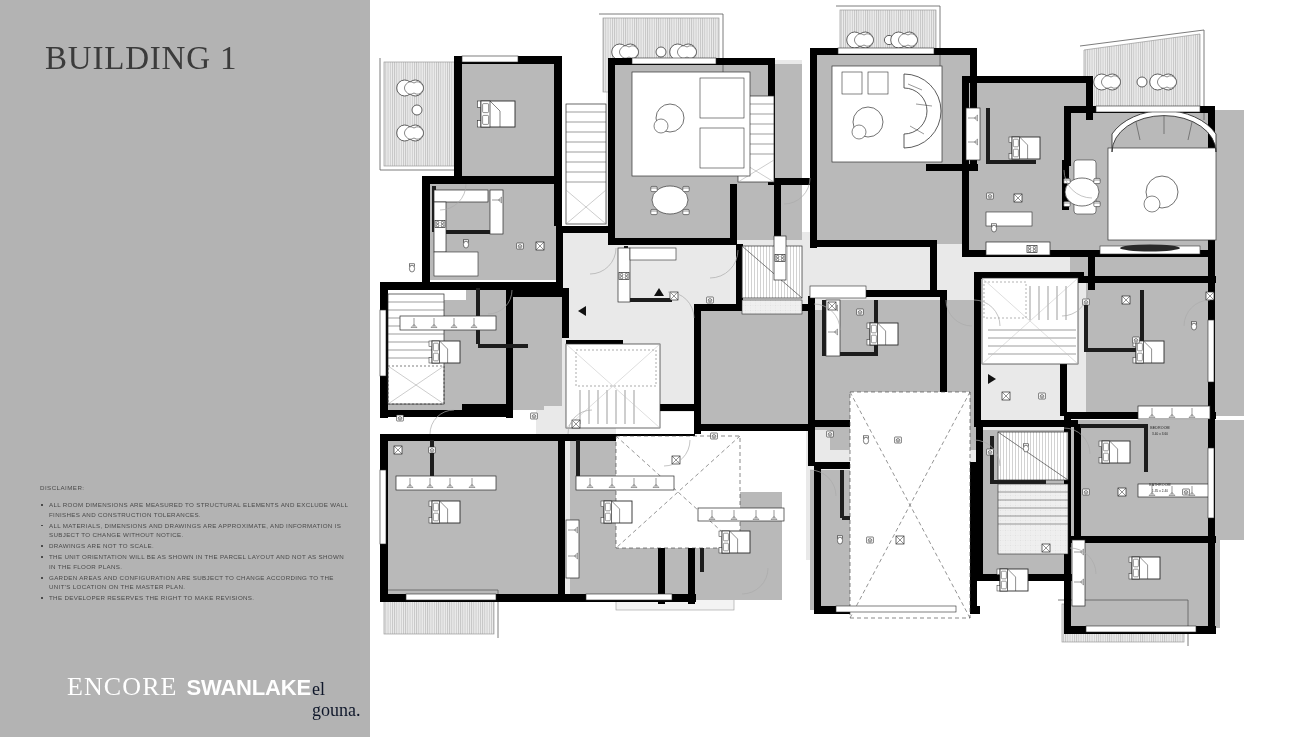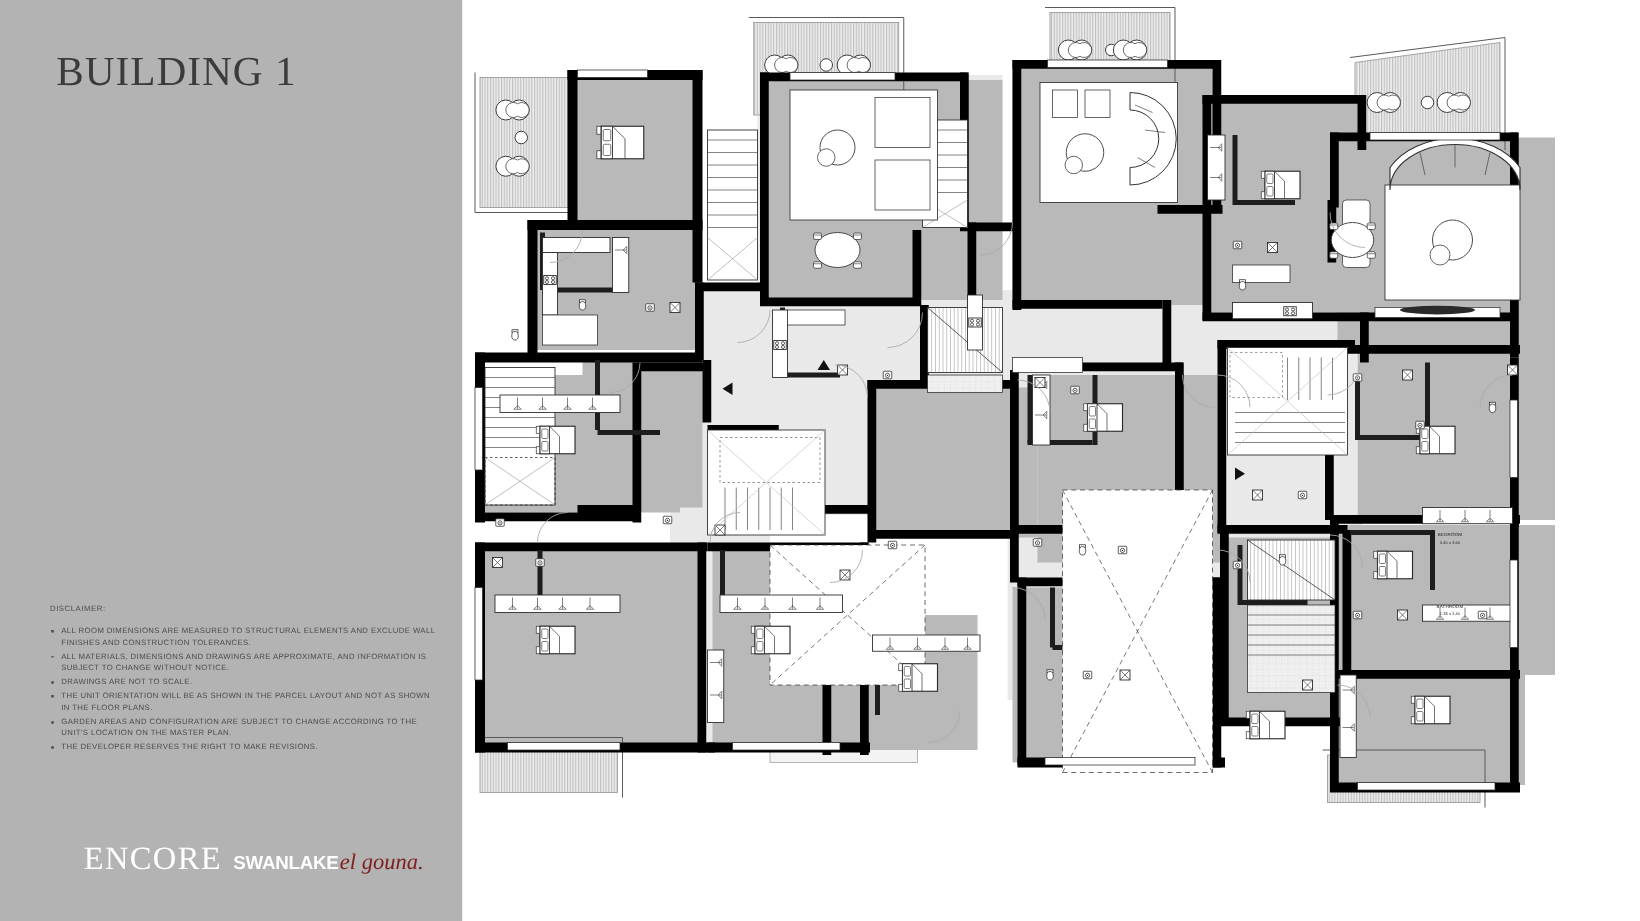--- a/index.html
+++ b/index.html
@@ -39,26 +39,26 @@
     width:1.6px;height:1.6px;background:#4a4a4a;
   }
 
   .logo{position:absolute;left:47px;top:672px;display:flex;align-items:baseline;margin-left:20px;}
   .logo-encore{
     font-family:"Liberation Serif", serif;
     font-size:26px;letter-spacing:1.1px;color:#ffffff;font-weight:400;
   }
   .logo-swan{
     font-family:"Liberation Sans", sans-serif;
-    font-size:15px;letter-spacing:-.2px;color:#ffffff;font-weight:700;
+    font-size:22px;letter-spacing:-.2px;color:#ffffff;font-weight:700;
     margin-left:9px;
   }
   .logo-gouna{
     font-family:"Liberation Serif", serif;
-    font-size:18px;color:#7f1d1d;font-style:italic;font-weight:400;
+    font-size:18px;color:#0f172a;font-weight:400;
     margin-left:1px;
   }
 
   
   .canvas{flex:1;position:relative;background:#ffffff;}
   .plan-wrap{position:absolute;left:0;top:0;width:942px;height:737px;}
   svg.plan{display:block;width:942px;height:737px;}
   .rlabel{font-family:"Liberation Sans",sans-serif;font-size:3.6px;fill:#1a1a1a;letter-spacing:.12px;}
   .rdim{font-family:"Liberation Sans",sans-serif;font-size:3.1px;fill:#1a1a1a;letter-spacing:.08px;}
 </style>

